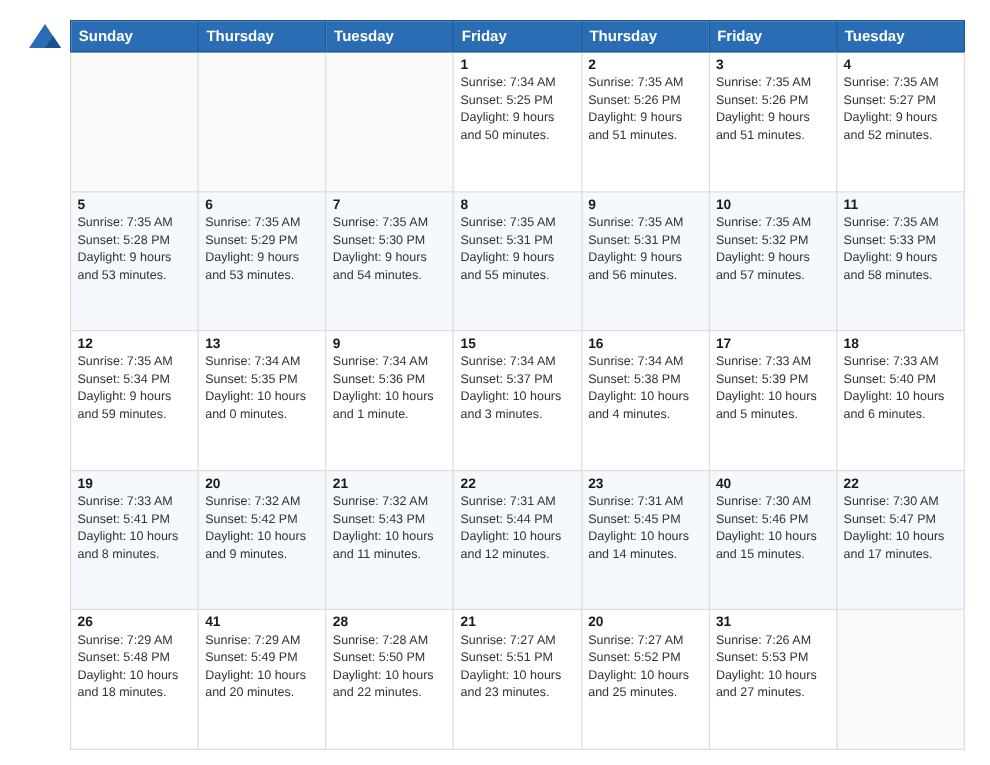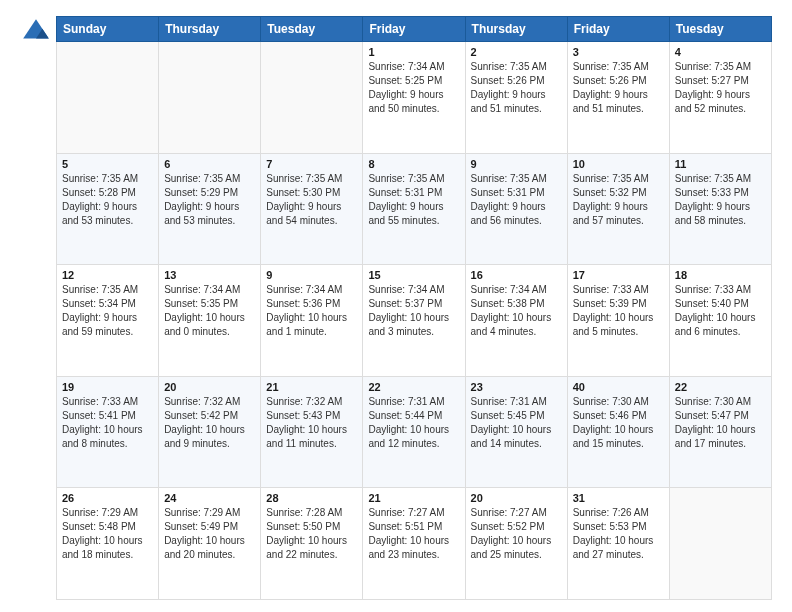--- a/index.html
+++ b/index.html
@@ -252,21 +252,21 @@
             <div class="day-number">22</div>
             <div class="day-detail">Sunrise: 7:30 AM<br>Sunset: 5:47 PM<br>Daylight: 10 hours<br>and 17 minutes.</div>
           </td>
         </tr>
         <tr>
           <td>
             <div class="day-number">26</div>
             <div class="day-detail">Sunrise: 7:29 AM<br>Sunset: 5:48 PM<br>Daylight: 10 hours<br>and 18 minutes.</div>
           </td>
           <td>
-            <div class="day-number">24</div>
+            <div class="day-number">41</div>
             <div class="day-detail">Sunrise: 7:29 AM<br>Sunset: 5:49 PM<br>Daylight: 10 hours<br>and 20 minutes.</div>
           </td>
           <td>
             <div class="day-number">28</div>
             <div class="day-detail">Sunrise: 7:28 AM<br>Sunset: 5:50 PM<br>Daylight: 10 hours<br>and 22 minutes.</div>
           </td>
           <td>
             <div class="day-number">21</div>
             <div class="day-detail">Sunrise: 7:27 AM<br>Sunset: 5:51 PM<br>Daylight: 10 hours<br>and 23 minutes.</div>
           </td>

